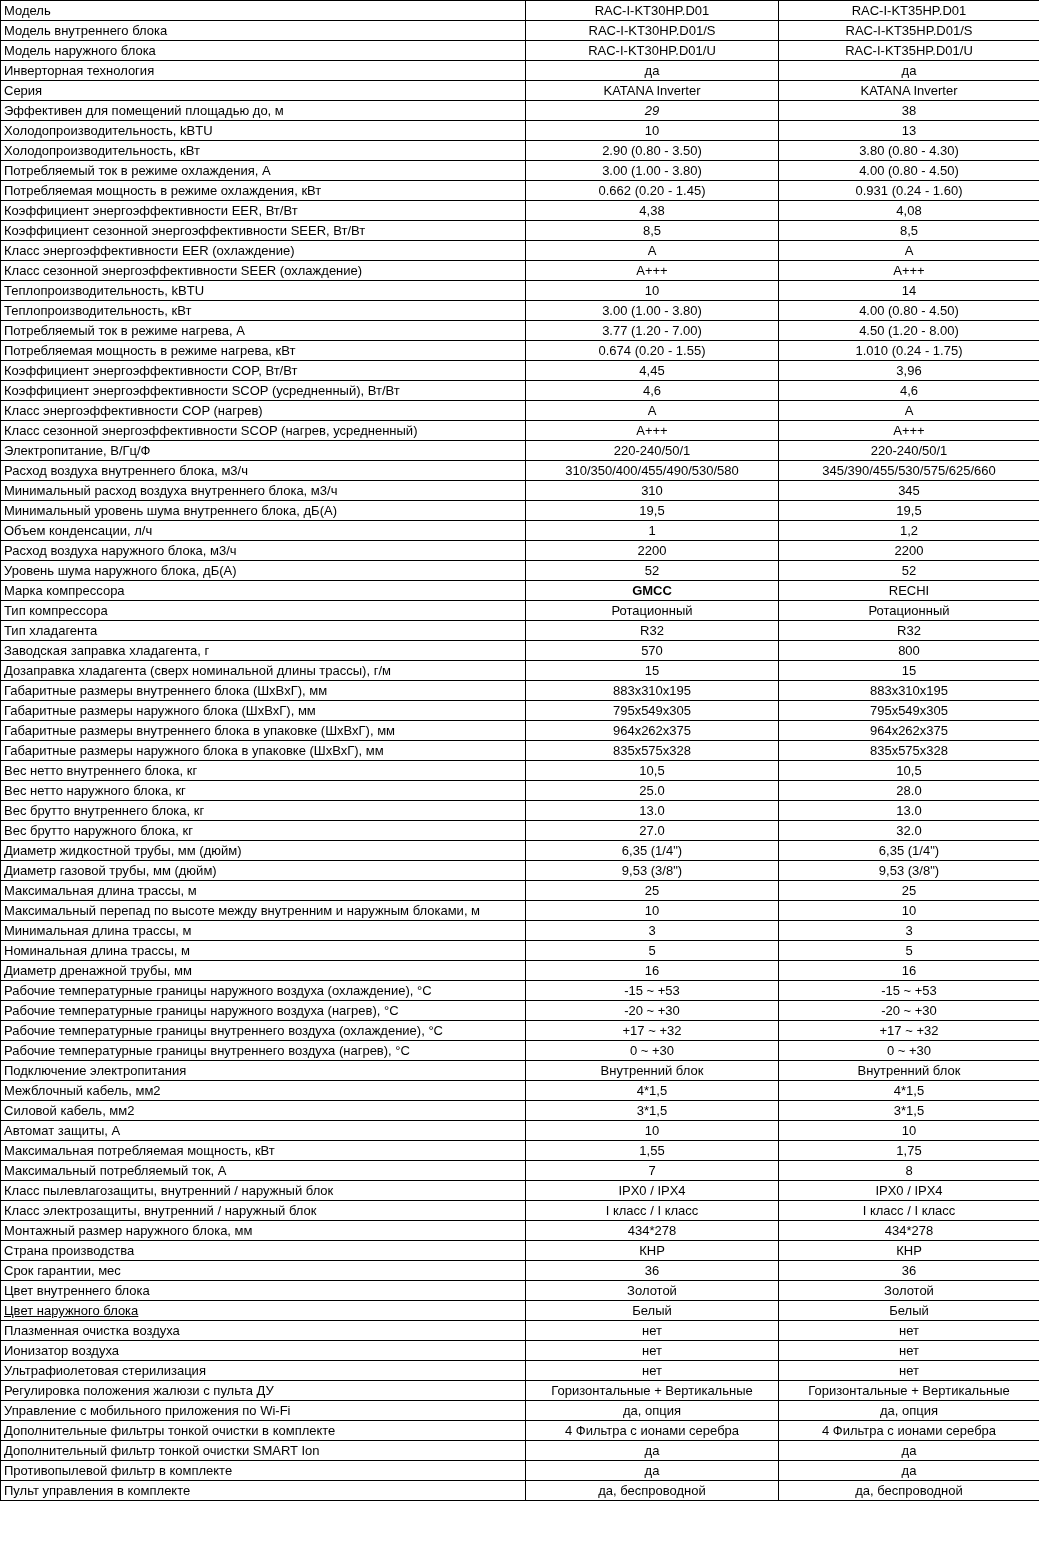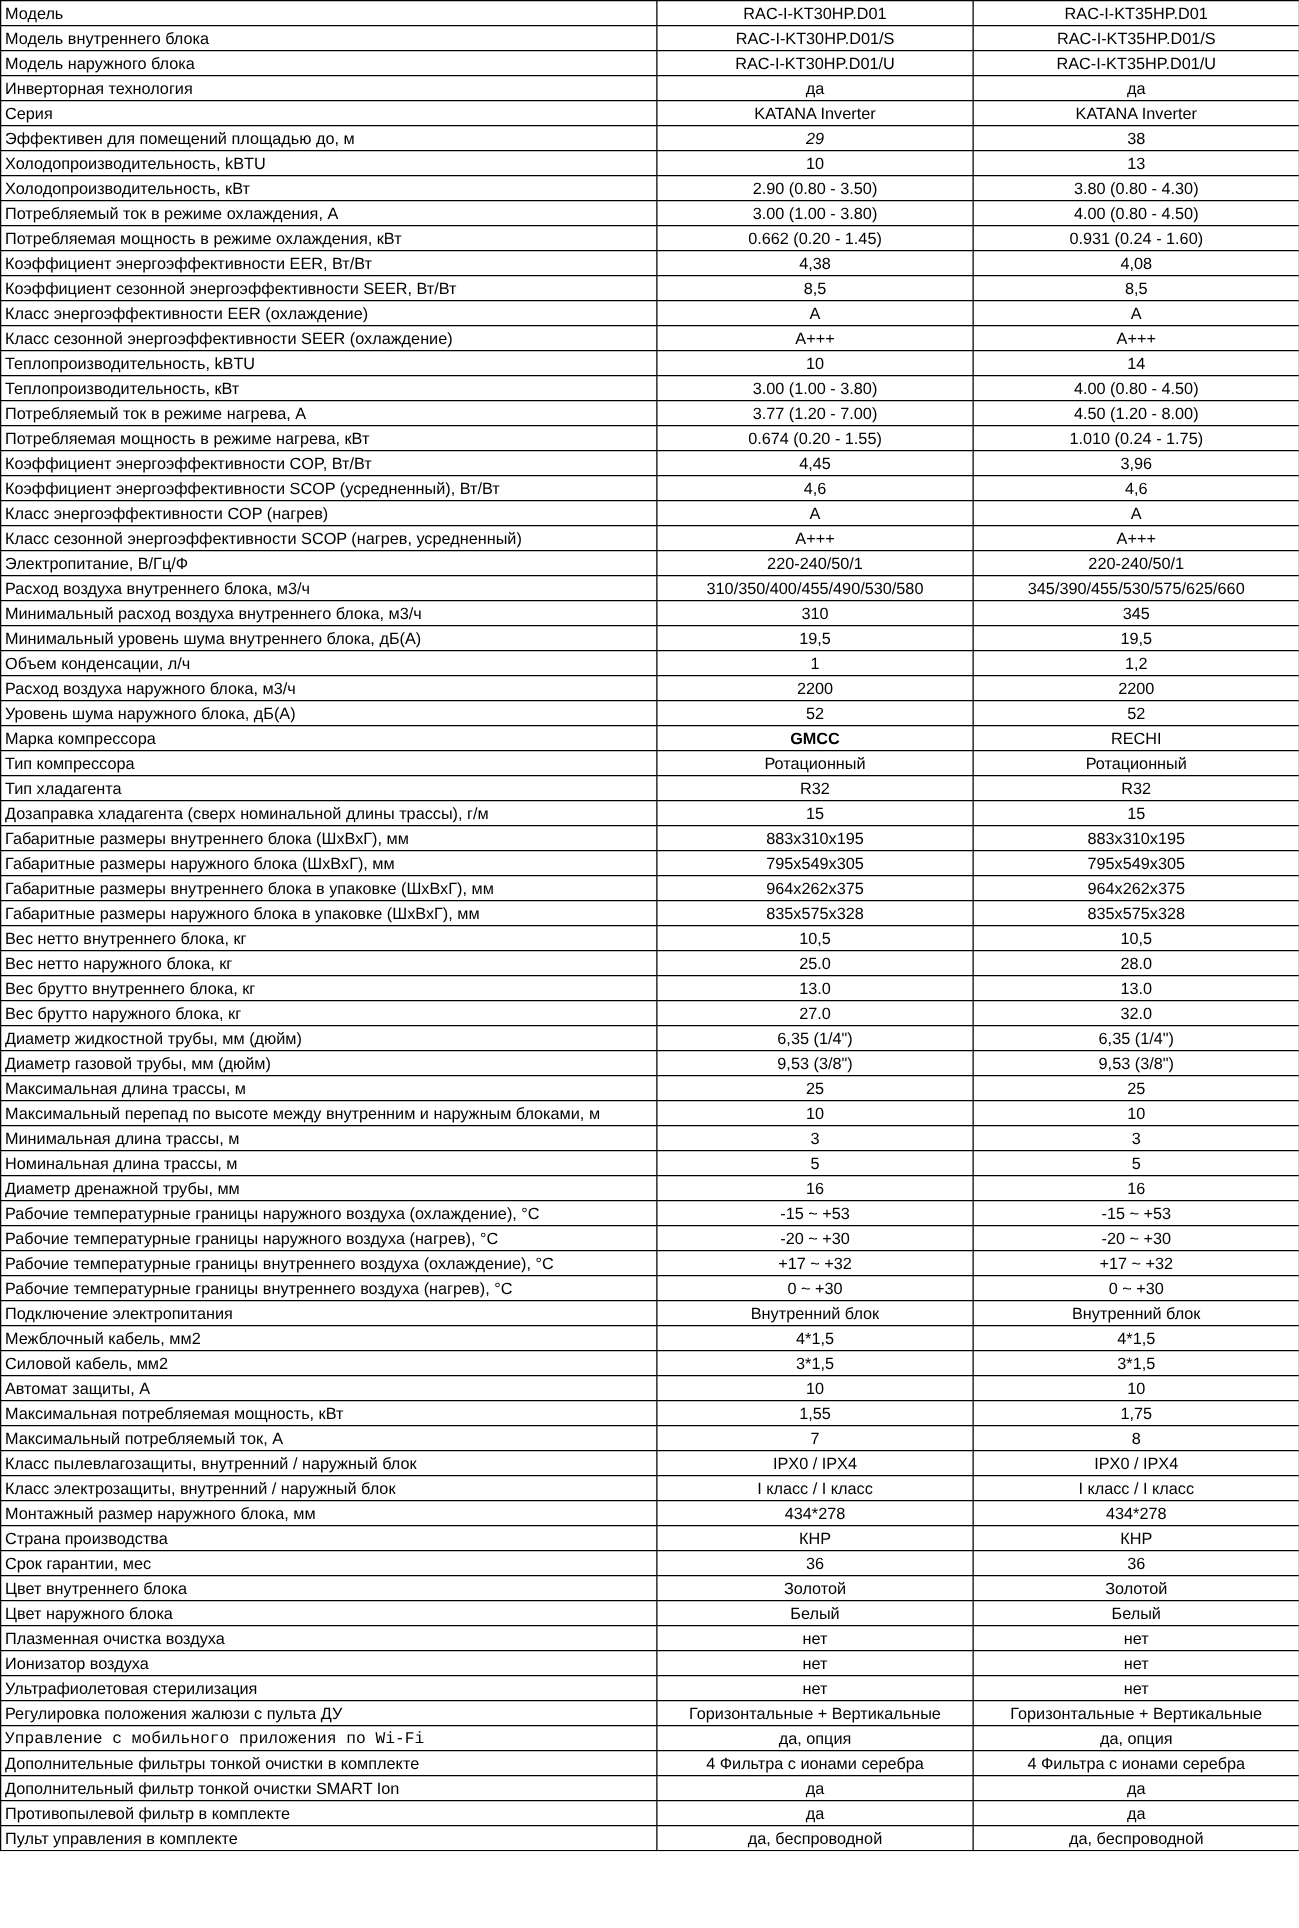--- a/index.html
+++ b/index.html
@@ -192,20 +192,25 @@
         <td class="c-param" style="border-color: rgb(0, 0, 0);">Тип компрессора</td>
         <td class="c-val" style="border-color: rgb(0, 0, 0);">Ротационный</td>
         <td class="c-val" style="border-color: rgb(0, 0, 0);">Ротационный</td>
       </tr>
       <tr>
         <td class="c-param" style="border-color: rgb(0, 0, 0);">Тип хладагента</td>
         <td class="c-val" style="border-color: rgb(0, 0, 0);">R32</td>
         <td class="c-val" style="border-color: rgb(0, 0, 0);">R32</td>
       </tr>
       <tr>
+        <td class="c-param" style="border-color: rgb(0, 0, 0);">Заводская заправка хладагента, г</td>
+        <td class="c-val" style="border-color: rgb(0, 0, 0);">570</td>
+        <td class="c-val" style="border-color: rgb(0, 0, 0);">800</td>
+      </tr>
+      <tr>
         <td class="c-param" style="border-color: rgb(0, 0, 0);">Дозаправка хладагента (сверх номинальной длины трассы), г/м</td>
         <td class="c-val" style="border-color: rgb(0, 0, 0);">15</td>
         <td class="c-val" style="border-color: rgb(0, 0, 0);">15</td>
       </tr>
       <tr>
         <td class="c-param" style="border-color: rgb(0, 0, 0);">Габаритные размеры внутреннего блока (ШхВхГ), мм</td>
         <td class="c-val" style="border-color: rgb(0, 0, 0);">883x310x195</td>
         <td class="c-val" style="border-color: rgb(0, 0, 0);">883x310x195</td>
       </tr>
       <tr>
@@ -352,21 +357,21 @@
         <td class="c-param" style="border-color: rgb(0, 0, 0);">Срок гарантии, мес</td>
         <td class="c-val" style="border-color: rgb(0, 0, 0);">36</td>
         <td class="c-val" style="border-color: rgb(0, 0, 0);">36</td>
       </tr>
       <tr>
         <td class="c-param" style="border-color: rgb(0, 0, 0);">Цвет внутреннего блока</td>
         <td class="c-val" style="border-color: rgb(0, 0, 0);">Золотой</td>
         <td class="c-val" style="border-color: rgb(0, 0, 0);">Золотой</td>
       </tr>
       <tr>
-        <td class="c-param" style="border-color: rgb(0, 0, 0);">Цвет наружного блока</td>
+        <td class="c-param" style="border-color: rgb(0, 0, 0); text-decoration: underline;">Цвет наружного блока</td>
         <td class="c-val" style="border-color: rgb(0, 0, 0);">Белый</td>
         <td class="c-val" style="border-color: rgb(0, 0, 0);">Белый</td>
       </tr>
       <tr>
         <td class="c-param" style="border-color: rgb(0, 0, 0);">Плазменная очистка воздуха</td>
         <td class="c-val" style="border-color: rgb(0, 0, 0);">нет</td>
         <td class="c-val" style="border-color: rgb(0, 0, 0);">нет</td>
       </tr>
       <tr>
         <td class="c-param" style="border-color: rgb(0, 0, 0);">Ионизатор воздуха</td>
@@ -377,21 +382,21 @@
         <td class="c-param" style="border-color: rgb(0, 0, 0);">Ультрафиолетовая стерилизация</td>
         <td class="c-val" style="border-color: rgb(0, 0, 0);">нет</td>
         <td class="c-val" style="border-color: rgb(0, 0, 0);">нет</td>
       </tr>
       <tr>
         <td class="c-param" style="border-color: rgb(0, 0, 0);">Регулировка положения жалюзи с пульта ДУ</td>
         <td class="c-val" style="border-color: rgb(0, 0, 0);">Горизонтальные + Вертикальные</td>
         <td class="c-val" style="border-color: rgb(0, 0, 0);">Горизонтальные + Вертикальные</td>
       </tr>
       <tr>
-        <td class="c-param" style="border-color: rgb(0, 0, 0); font-family: Liberation Mono, monospace;">Управление с мобильного приложения по Wi-Fi</td>
+        <td class="c-param" style="border-color: rgb(0, 0, 0);">Управление с мобильного приложения по Wi-Fi</td>
         <td class="c-val" style="border-color: rgb(0, 0, 0);">да, опция</td>
         <td class="c-val" style="border-color: rgb(0, 0, 0);">да, опция</td>
       </tr>
       <tr>
         <td class="c-param" style="border-color: rgb(0, 0, 0);">Дополнительные фильтры тонкой очистки в комплекте</td>
         <td class="c-val" style="border-color: rgb(0, 0, 0);">4 Фильтра с ионами серебра</td>
         <td class="c-val" style="border-color: rgb(0, 0, 0);">4 Фильтра с ионами серебра</td>
       </tr>
       <tr>
         <td class="c-param" style="border-color: rgb(0, 0, 0);">Дополнительный фильтр тонкой очистки SMART Ion</td>

